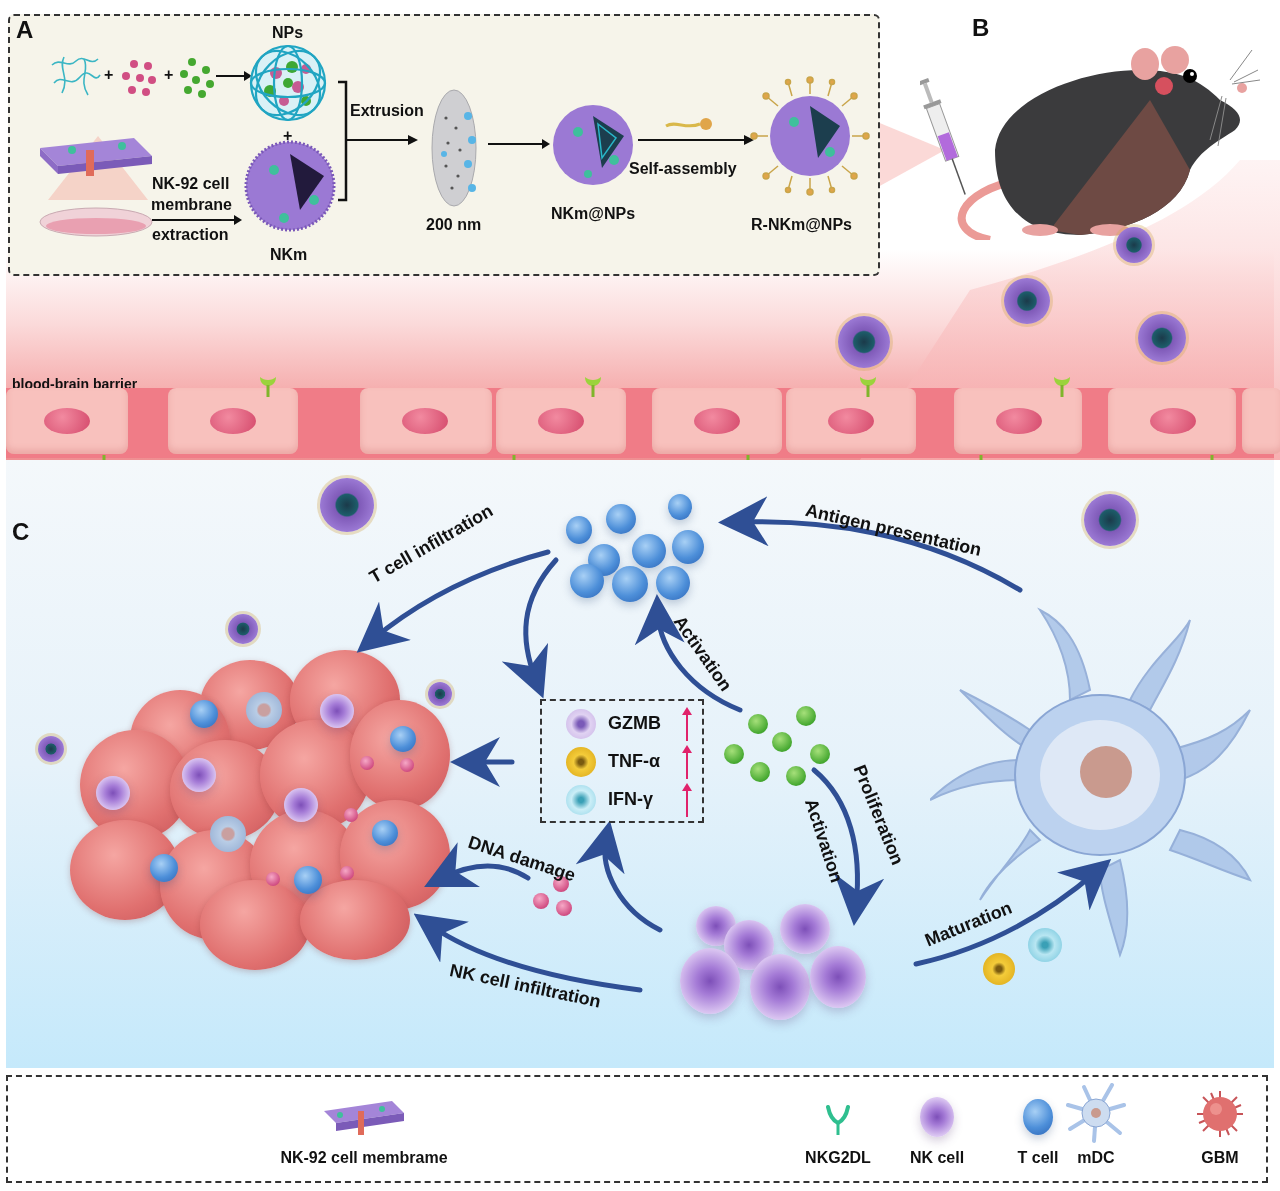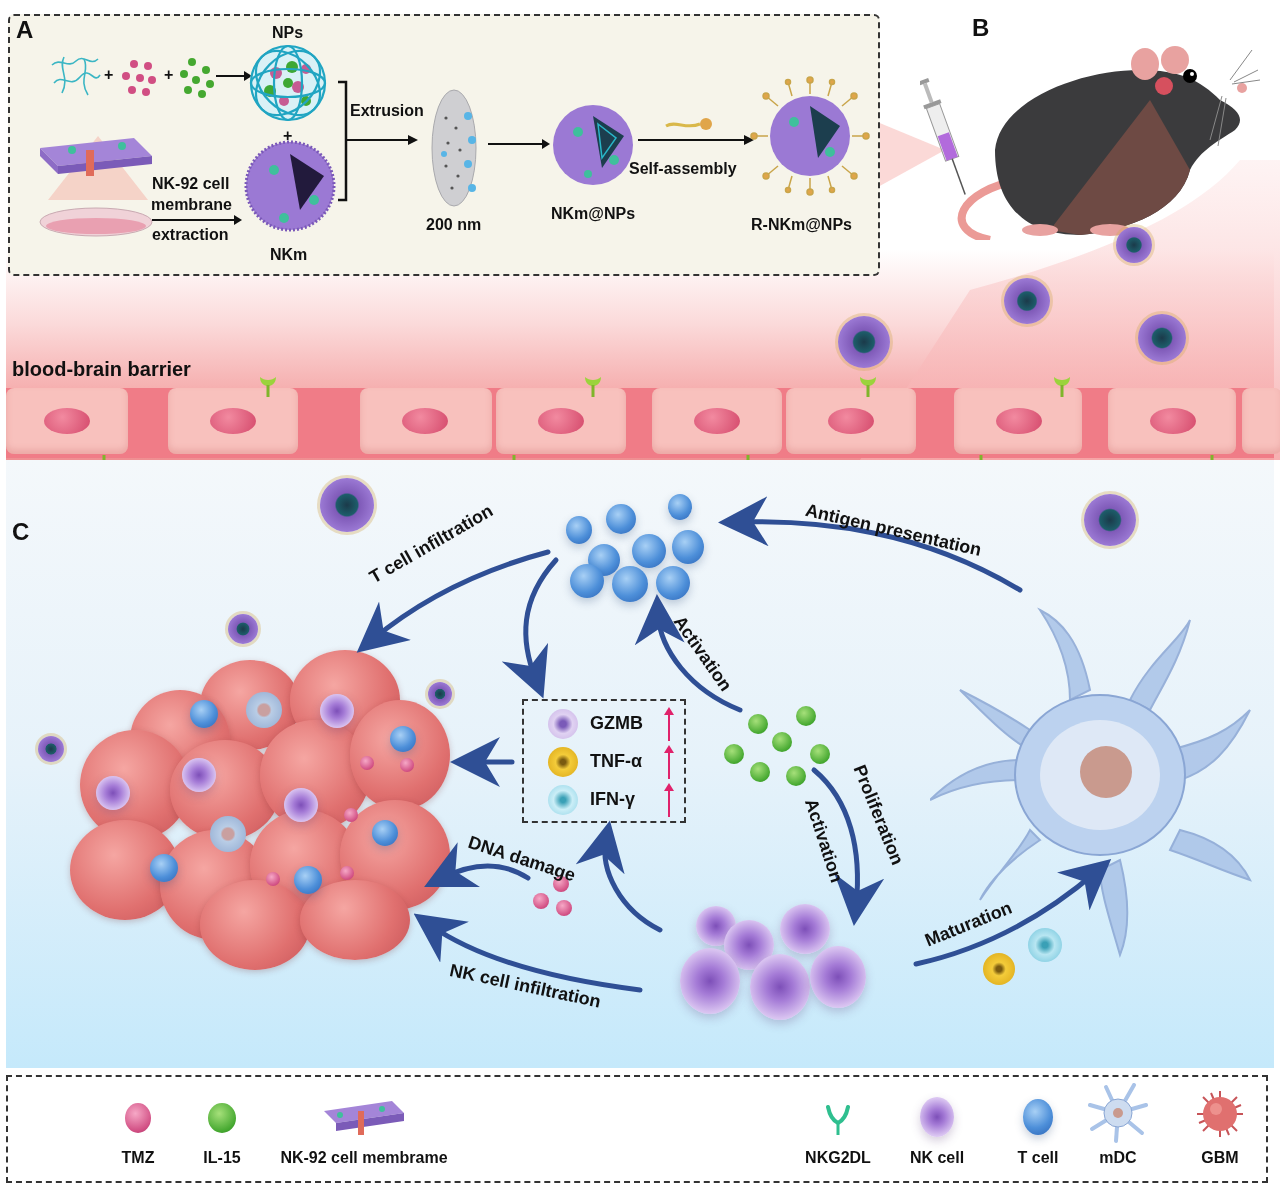--- a/index.html
+++ b/index.html
@@ -24,21 +24,21 @@
   
   #panelC { left:6px; top:460px; width:1268px; height:608px;
             background:linear-gradient(to bottom, #f4f8fb 0%, #e6f2fa 50%, #c5e9fb 100%); }
   
   #legend { left:6px; top:1075px; width:1262px; height:108px; border:2px dashed #333;
             box-sizing:border-box; background:#fff; }
   .leg-item { position:absolute; top:0; height:100%; text-align:center; }
   .leg-label { position:absolute; bottom:14px; left:0; right:0; font-weight:bold; font-size:16px; white-space:nowrap; }
   .leg-icon { position:absolute; top:18px; left:50%; transform:translateX(-50%); }
   
-  #cyto-box { left:522px; top:699px; width:164px; height:124px; border:2px dashed #333; box-sizing:border-box;text-decoration:underline; }
+  #cyto-box { left:540px; top:699px; width:164px; height:124px; border:2px dashed #333; box-sizing:border-box;text-decoration:underline; }
   .cyto-row { position:absolute; left:18px; height:34px; width:140px; }
   .cyto-dot { position:absolute; left:6px; top:2px; width:30px; height:30px; border-radius:50%; }
   .cyto-txt { position:absolute; left:48px; top:6px; font-weight:bold; font-size:18px; }
   .up-arrow { position:absolute; left:122px; top:0px; }
   .cell { position:absolute; border-radius:50%; }
   .tcell { background:radial-gradient(circle at 40% 35%, #a8d0f5 0%, #4d8fd9 55%, #2c64b5 100%);
            box-shadow: 0 4px 8px rgba(40,70,120,0.25); }
   .nkcell { background:radial-gradient(circle at 50% 50%, #7d4fb8 0%, #a47ad6 30%, #d8c2f0 70%, #ede0fb 100%);
             box-shadow: 0 4px 10px rgba(90,60,120,0.25); }
   .il15 { background:radial-gradient(circle at 40% 35%, #a6e07a, #45a830 70%, #2f8020); }
@@ -289,21 +289,21 @@
     <rect x="19" y="60" width="12" height="26" fill="#b26bdc"></rect>
     <line x1="25" y1="86" x2="25" y2="124" stroke="#555" stroke-width="1.5"></line>
   </g>
 </svg>
 
 <div class="np" style="left:1116px;top:227px;width:36px;height:36px"></div>
 <div class="np" style="left:1004px;top:278px;width:46px;height:46px"></div>
 <div class="np" style="left:838px;top:316px;width:52px;height:52px"></div>
 <div class="np" style="left:1138px;top:314px;width:48px;height:48px"></div>
 
-<div class="lbl" style="left:12px;top:358px;font-size:20px">blood-brain barrier</div>
+<div class="lbl" style="left:12px;top:376px;font-size:14px">blood-brain barrier</div>
 <div id="bbb-row" class="abs">
   <div class="endo" style="left:0;width:122px">
       <div class="nucleus" style="left:38px"></div>
     </div>
   <div class="endo" style="left:162px;width:130px">
       <div class="nucleus" style="left:42px"></div>
     </div>
   <div class="endo" style="left:354px;width:132px">
       <div class="nucleus" style="left:42px"></div>
     </div>
@@ -492,28 +492,20 @@
     <div class="cyto-dot" style="background:radial-gradient(circle,#3aa0b6 0,#3aa0b6 12%,#cbeef7 45%,#8fd3e6 100%)"></div>
     <div class="cyto-txt">IFN-γ</div>
     <svg class="up-arrow" width="10" height="34" viewBox="0 0 10 34">
         <line x1="5" y1="34" x2="5" y2="6" stroke="#e0226b" stroke-width="2"></line>
         <path d="M0 8 L5 0 L10 8 Z" fill="#e0226b"></path>
       </svg>
   </div>
 </div>
 
 <div id="legend" class="abs">
-  <div class="leg-item" style="left:96px;width:68px">
-    <div class="leg-icon cell tmz" style="top:26px;width:26px;height:30px"></div>
-    <div class="leg-label">TMZ</div>
-  </div>
-  <div class="leg-item" style="left:178px;width:72px">
-    <div class="leg-icon cell il15" style="top:26px;width:28px;height:30px"></div>
-    <div class="leg-label">IL-15</div>
-  </div>
   <div class="leg-item" style="left:266px;width:180px">
     <svg class="leg-icon" width="84" height="44" viewBox="0 0 84 44">
       <path d="M2 16 L70 6 L82 18 L14 28 Z" fill="#a485d8"></path>
         <path d="M14 28 L82 18 L82 26 L14 36 Z" fill="#7b5bb8"></path>
       <rect x="36" y="16" width="6" height="24" fill="#e06b5a"></rect>
         <circle cx="18" cy="20" r="3" fill="#3fbf9c"></circle>
         <circle cx="60" cy="14" r="3" fill="#3fbf9c"></circle>
     </svg>
     <div class="leg-label">NK-92 cell membrame</div>
   </div>
@@ -525,21 +517,21 @@
     <div class="leg-label">NKG2DL</div>
   </div>
   <div class="leg-item" style="left:890px;width:78px">
     <div class="leg-icon cell nkcell" style="top:20px;width:34px;height:40px"></div>
     <div class="leg-label">NK cell</div>
   </div>
   <div class="leg-item" style="left:994px;width:72px">
     <div class="leg-icon cell tcell" style="top:22px;width:30px;height:36px"></div>
     <div class="leg-label">T cell</div>
   </div>
-  <div class="leg-item" style="left:1070px;width:80px">
+  <div class="leg-item" style="left:1048px;width:80px">
     <svg class="leg-icon" style="top:6px" width="60" height="60" viewBox="0 0 60 60">
       <g stroke="#a9c3e8" stroke-width="4" stroke-linecap="round">
           <line x1="30" y1="30" x2="18" y2="4"></line>
           <line x1="30" y1="30" x2="46" y2="2"></line>
           <line x1="30" y1="30" x2="58" y2="22"></line>
           <line x1="30" y1="30" x2="54" y2="50"></line>
           <line x1="30" y1="30" x2="28" y2="58"></line>
           <line x1="30" y1="30" x2="4" y2="46"></line>
           <line x1="30" y1="30" x2="2" y2="22"></line>
         </g>

